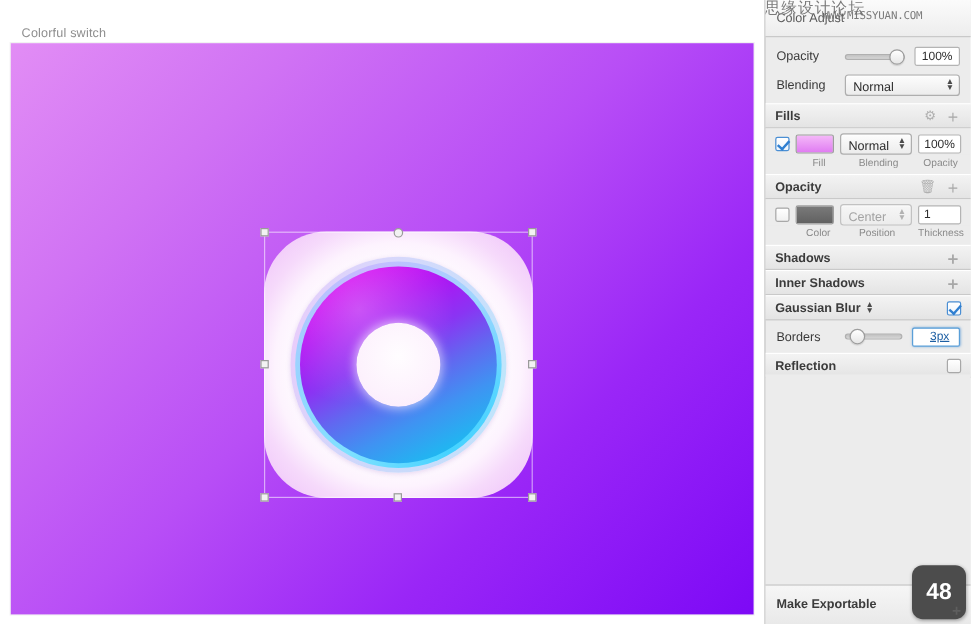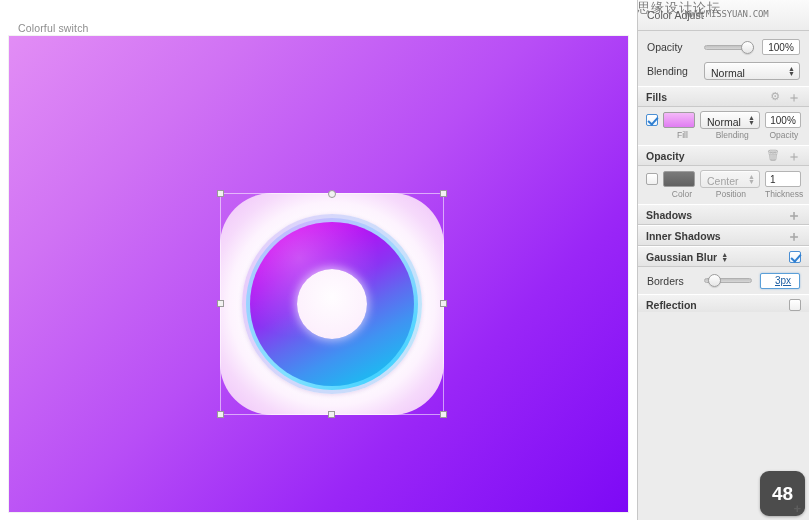--- a/index.html
+++ b/index.html
@@ -577,20 +577,23 @@
       <div class="blur-field">3px</div>
     </div>
 
     <div class="simple-section">
       <span>Reflection</span>
       <span class="checkbox"></span>
     </div>
 
     <div id="panel-filler"></div>
 
+    <div id="make-exportable">
+      <span>Make Exportable</span>
+    </div>
   </div>
 
   <div id="count-badge">
     <span>48</span>
     <span class="badge-plus">+</span>
   </div>
 
 </div>
 
 </body></html>

